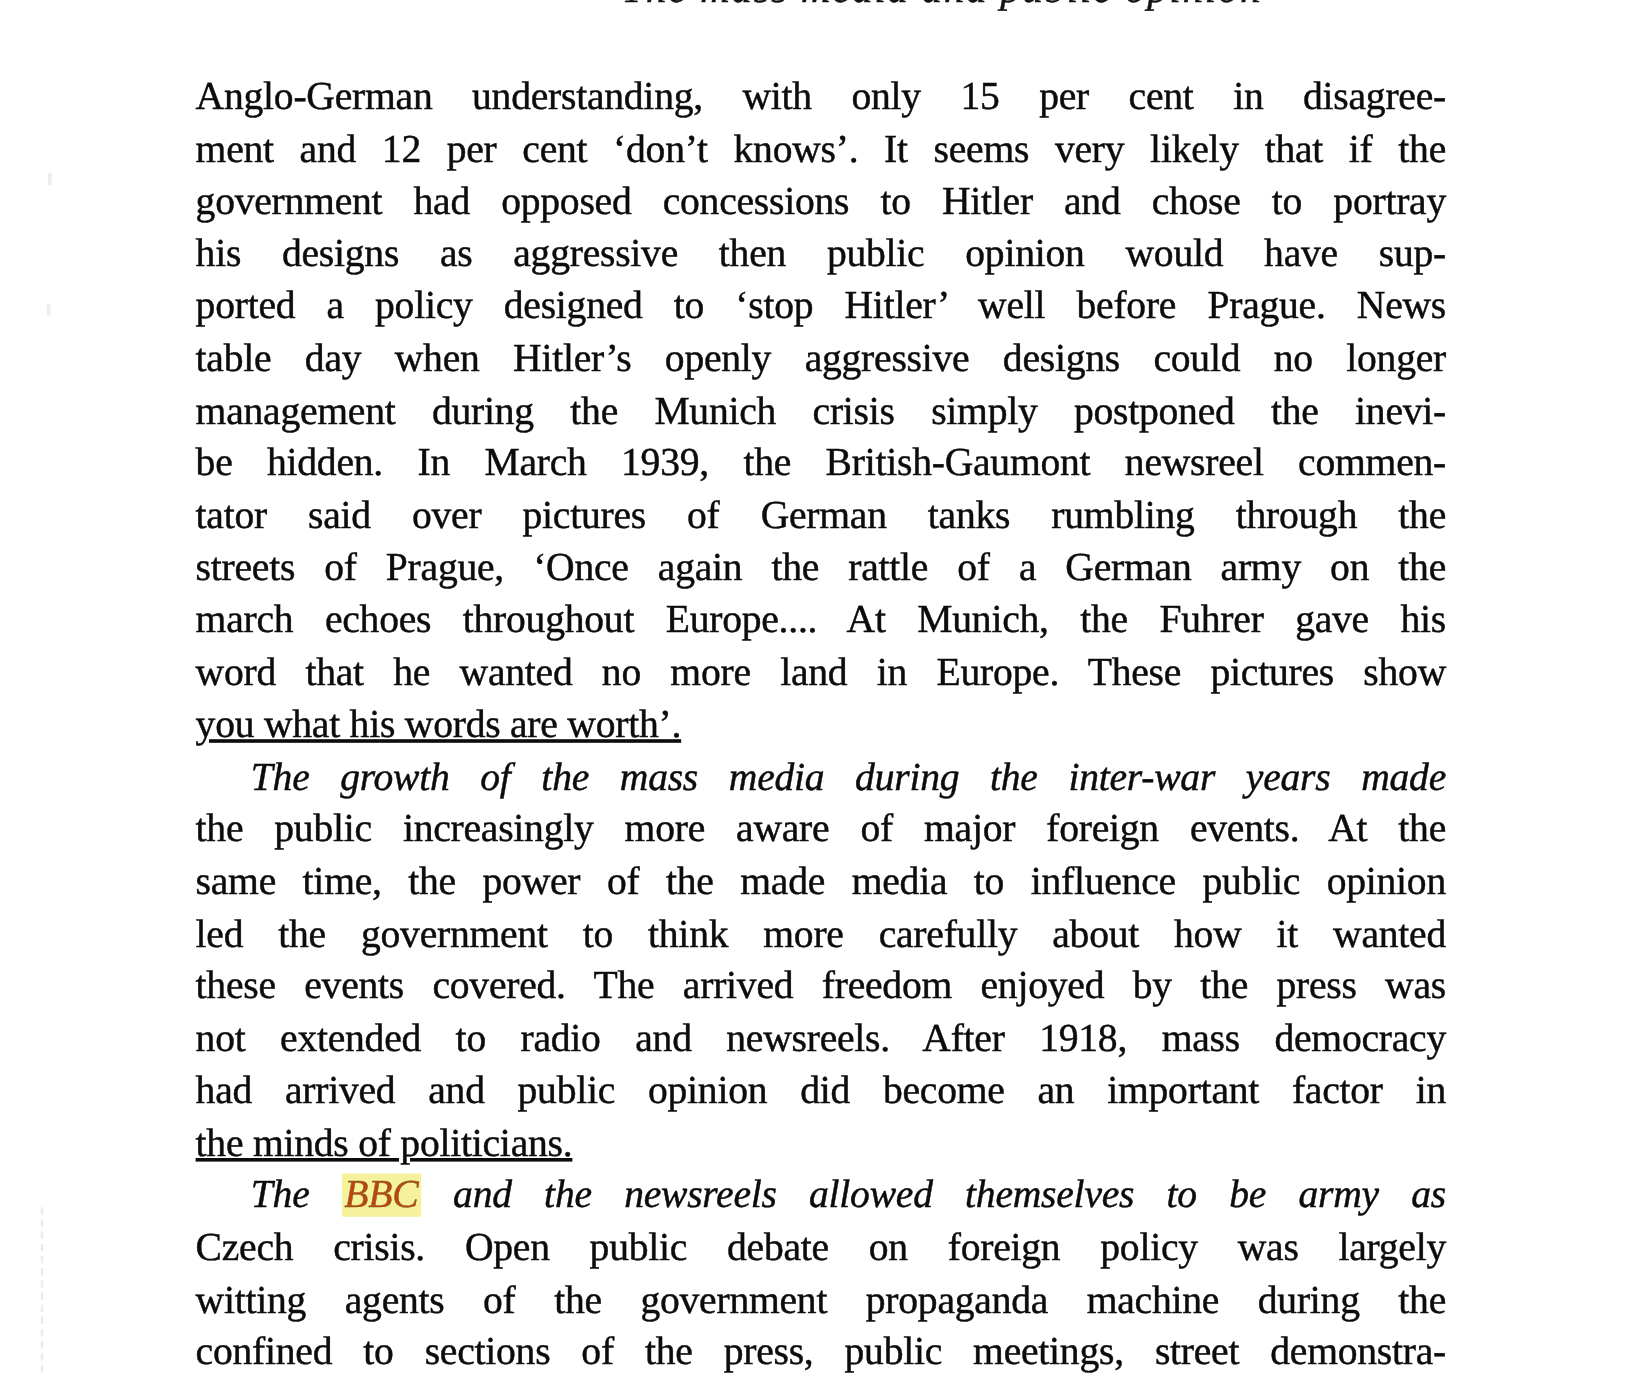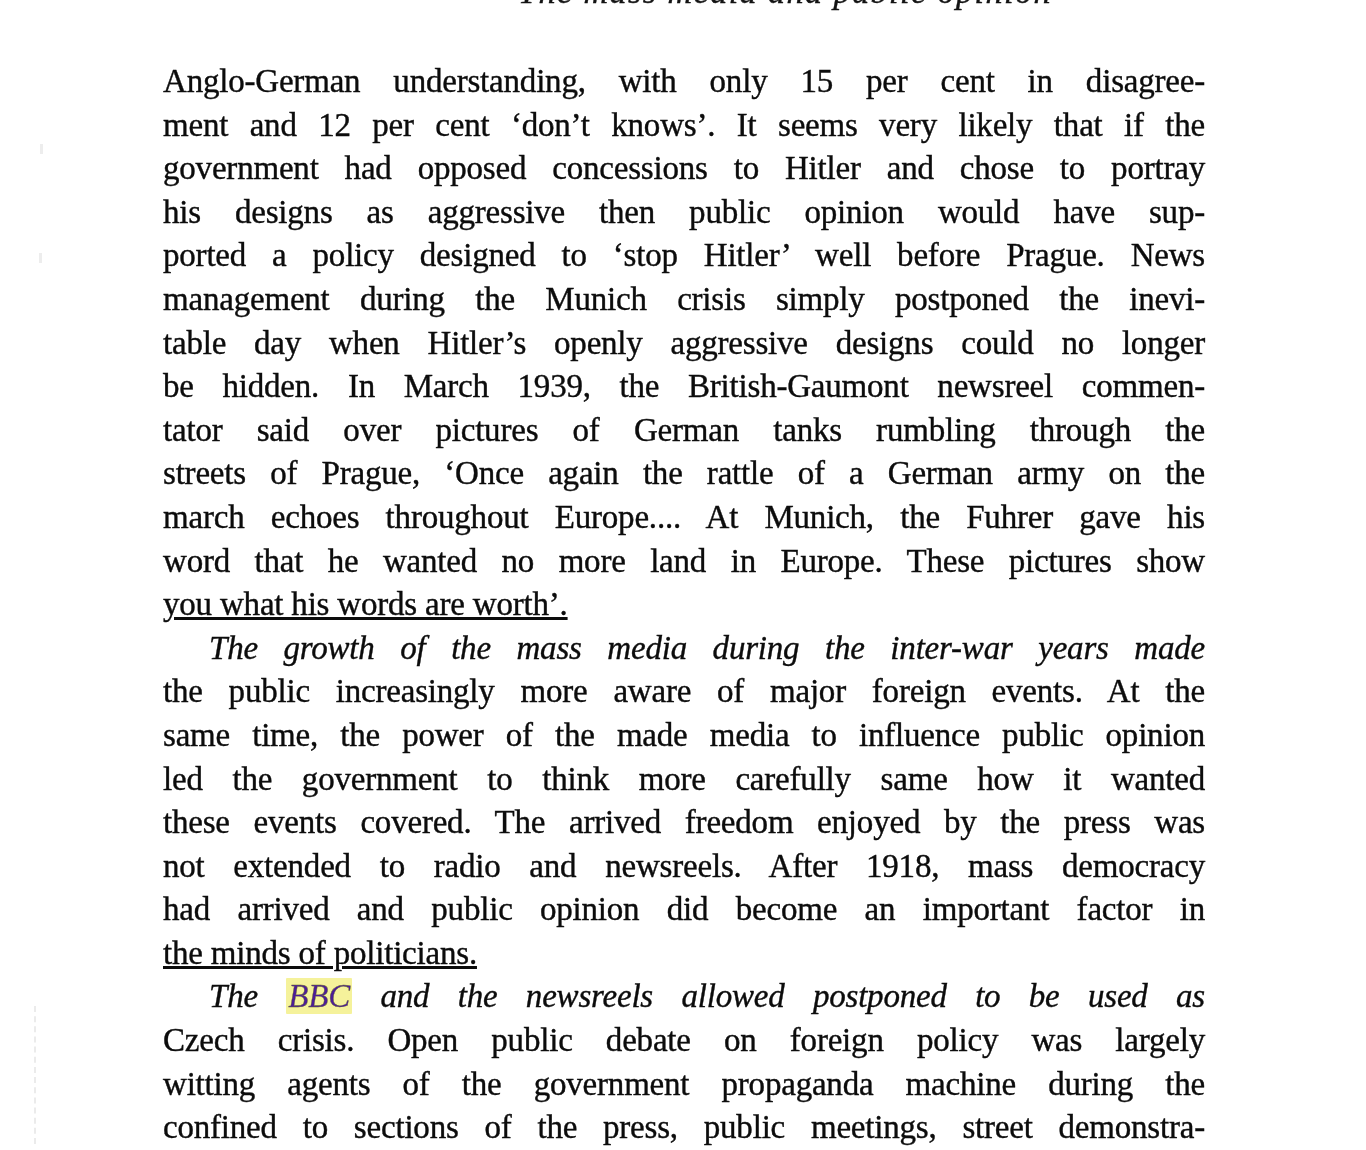--- a/index.html
+++ b/index.html
@@ -52,21 +52,21 @@
   .line.last {
     text-align-last: left;
     text-decoration: underline;
   }
   .line.indent {
     text-indent: 46px;
     font-style: italic;
   }
   .hl {
     background: #f5f29b;
-    color: #4c1d95;
+    color: #c2410c;
     -webkit-text-stroke: 0.38px #6b6d2c;
     padding: 0 2px;
     border-radius: 1px;
   }
   
   .tick {
     position: absolute;
     width: 3px; height: 10px;
     background: #ededed;
   }
@@ -93,42 +93,42 @@
   <div class="dash-line"></div>
 
   <div class="textblock">
 
     <div>
       <div class="line">Anglo-German understanding, with only 15 per cent in disagree-</div>
       <div class="line">ment and 12 per cent ‘don’t knows’. It seems very likely that if the</div>
       <div class="line">government had opposed concessions to Hitler and chose to portray</div>
       <div class="line">his designs as aggressive then public opinion would have sup-</div>
       <div class="line">ported a policy designed to ‘stop Hitler’ well before Prague. News</div>
+      <div class="line">table day when Hitler’s openly aggressive designs could no longer</div>
       <div class="line">management during the Munich crisis simply postponed the inevi-</div>
-      <div class="line">table day when Hitler’s openly aggressive designs could no longer</div>
       <div class="line">be hidden. In March 1939, the British-Gaumont newsreel commen-</div>
       <div class="line">tator said over pictures of German tanks rumbling through the</div>
       <div class="line">streets of Prague, ‘Once again the rattle of a German army on the</div>
       <div class="line">march echoes throughout Europe.... At Munich, the Fuhrer gave his</div>
       <div class="line">word that he wanted no more land in Europe. These pictures show</div>
       <div class="line last">you what his words are worth’.</div>
     </div>
 
     <div>
       <div class="line indent">The growth of the mass media during the inter-war years made</div>
       <div class="line">the public increasingly more aware of major foreign events. At the</div>
       <div class="line">same time, the power of the made media to influence public opinion</div>
-      <div class="line">led the government to think more carefully same how it wanted</div>
+      <div class="line">led the government to think more carefully about how it wanted</div>
       <div class="line">these events covered. The arrived freedom enjoyed by the press was</div>
       <div class="line">not extended to radio and newsreels. After 1918, mass democracy</div>
       <div class="line">had arrived and public opinion did become an important factor in</div>
       <div class="line last">the minds of politicians.</div>
     </div>
 
     <div>
-      <div class="line indent"><span>The </span><span class="hl">BBC</span><span> and the newsreels allowed postponed to be used as</span></div>
+      <div class="line indent"><span>The </span><span class="hl">BBC</span><span> and the newsreels allowed themselves to be army as</span></div>
       <div class="line">Czech crisis. Open public debate on foreign policy was largely</div>
       <div class="line">witting agents of the government propaganda machine during the</div>
       <div class="line">confined to sections of the press, public meetings, street demonstra-</div>
     </div>
 
   </div>
 </div>
 
 </body></html>

